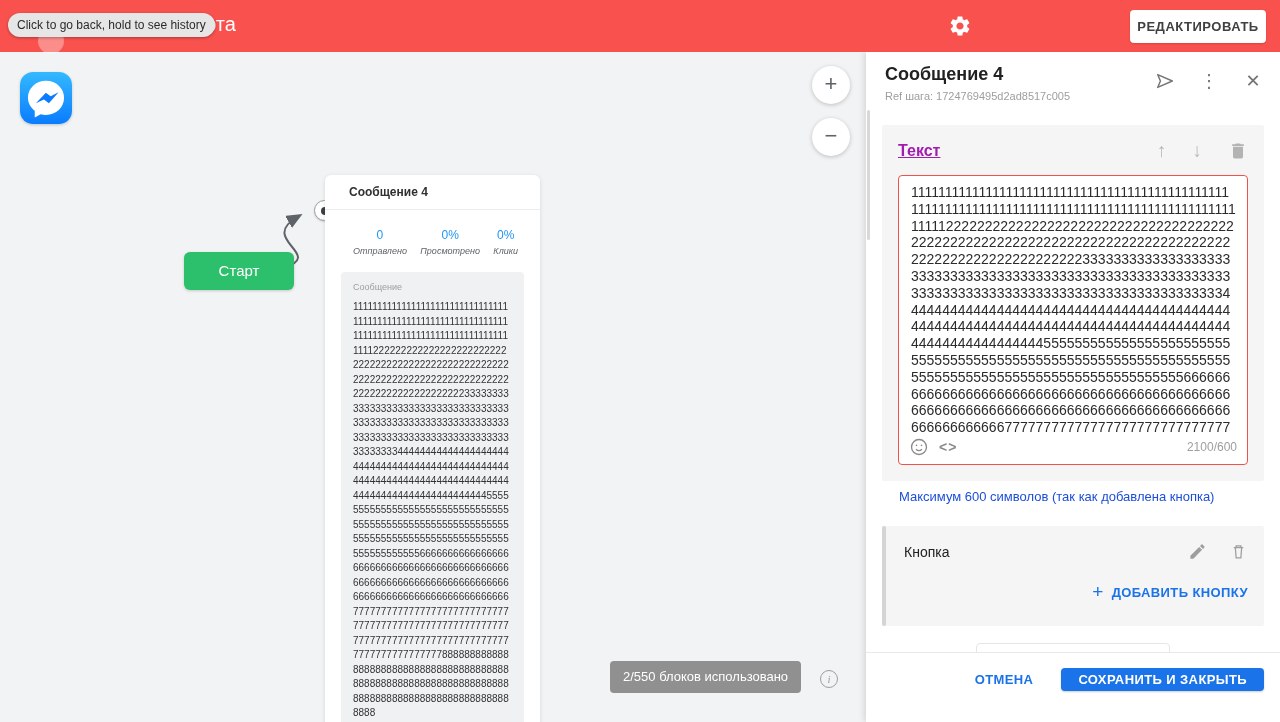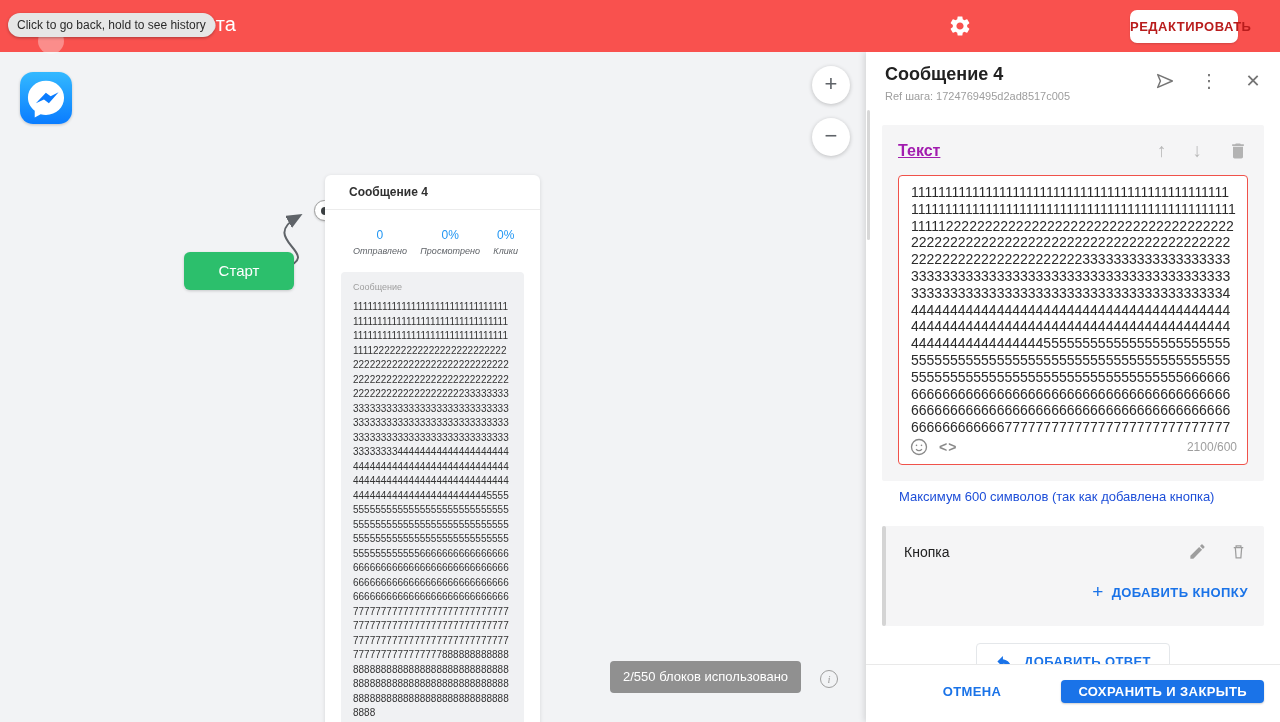--- a/index.html
+++ b/index.html
@@ -15,22 +15,22 @@
     color:#2b2b2b; font-size:12px; padding:5px 9px; border-radius:12px;
     box-shadow:0 1px 3px rgba(0,0,0,.3); white-space:nowrap; z-index:5; }
   .page-title { position:absolute; left:177px; top:13px; color:#fff;
     font-size:20px; font-weight:400; }
   .gear { position:absolute; left:948px; top:14px; width:24px; height:24px; }
   .hdr-btn { position:absolute; top:10px; height:33px; border-radius:4px;
     font-size:13px; font-weight:700; letter-spacing:.5px; text-align:center;
     line-height:33px; cursor:pointer; }
   .btn-activate { left:992px; width:129px; border:1px solid rgba(255,255,255,.85);
     color:#fff; background:transparent; }
-  .btn-edit { left:1130px; width:108px; background:#fff; color:#b91c1c;
-    box-shadow:0 1px 2px rgba(0,0,0,.15);border-radius:7px; }
+  .btn-edit { left:1130px; width:136px; background:#fff; color:#404040;
+    box-shadow:0 1px 2px rgba(0,0,0,.15); }
 
   
   .canvas { position:absolute; top:52px; left:0; width:866px; height:670px;
     overflow:hidden; background:#f2f3f5; }
   .messenger { position:absolute; left:20px; top:20px; width:52px; height:52px;
     border-radius:13px; background:linear-gradient(180deg,#33b9ff 0%,#0a7cff 100%);
     box-shadow:0 1px 3px rgba(0,0,0,.2); }
   .zoom-btn { position:absolute; left:812px; width:38px; height:38px;
     border-radius:50%; background:#fff; box-shadow:0 1px 4px rgba(0,0,0,.22);
     font-size:22px; color:#5f6368; text-align:center; line-height:36px; cursor:pointer; }
@@ -113,23 +113,23 @@
   .add-btn-row { display:flex; justify-content:flex-end; margin-top:20px; }
   .add-button-link { display:flex; align-items:center; gap:8px; color:#1a73e8;
     font-size:13px; font-weight:700; letter-spacing:.4px; cursor:pointer; }
   .plus { font-size:19px; font-weight:400; }
 
   .add-reply-wrap { display:flex; justify-content:center; margin-top:17px; }
   .add-reply { display:flex; align-items:center; gap:10px; background:#fff;
     border:1px solid #e4e7ea; border-radius:4px; padding:8px 18px; color:#1a73e8;
     font-size:13px; font-weight:700; letter-spacing:.4px; cursor:pointer; }
 
-  .panel-footer { position:absolute; bottom:4px; left:0; right:0; height:54px;
+  .panel-footer { position:absolute; bottom:16px; left:0; right:0; height:54px;
     border-top:1px solid #e9e9e9; background:#fff; display:flex; align-items:center;
-    justify-content:flex-end; padding-right:16px;gap:32px; }
+    justify-content:flex-end; padding-right:16px; }
   .cancel-btn { color:#1a73e8; font-size:13px; font-weight:700; letter-spacing:.4px;
     margin-right:28px; cursor:pointer; }
   .save-btn { background:#1a73e8; color:#fff; font-size:13px; font-weight:700;
     letter-spacing:.4px; border-radius:4px; padding:4px 17px; cursor:pointer;
     box-shadow:0 1px 2px rgba(0,0,0,.2); }
 
   svg { display:block; }
 </style>
 </head>
 <body>

